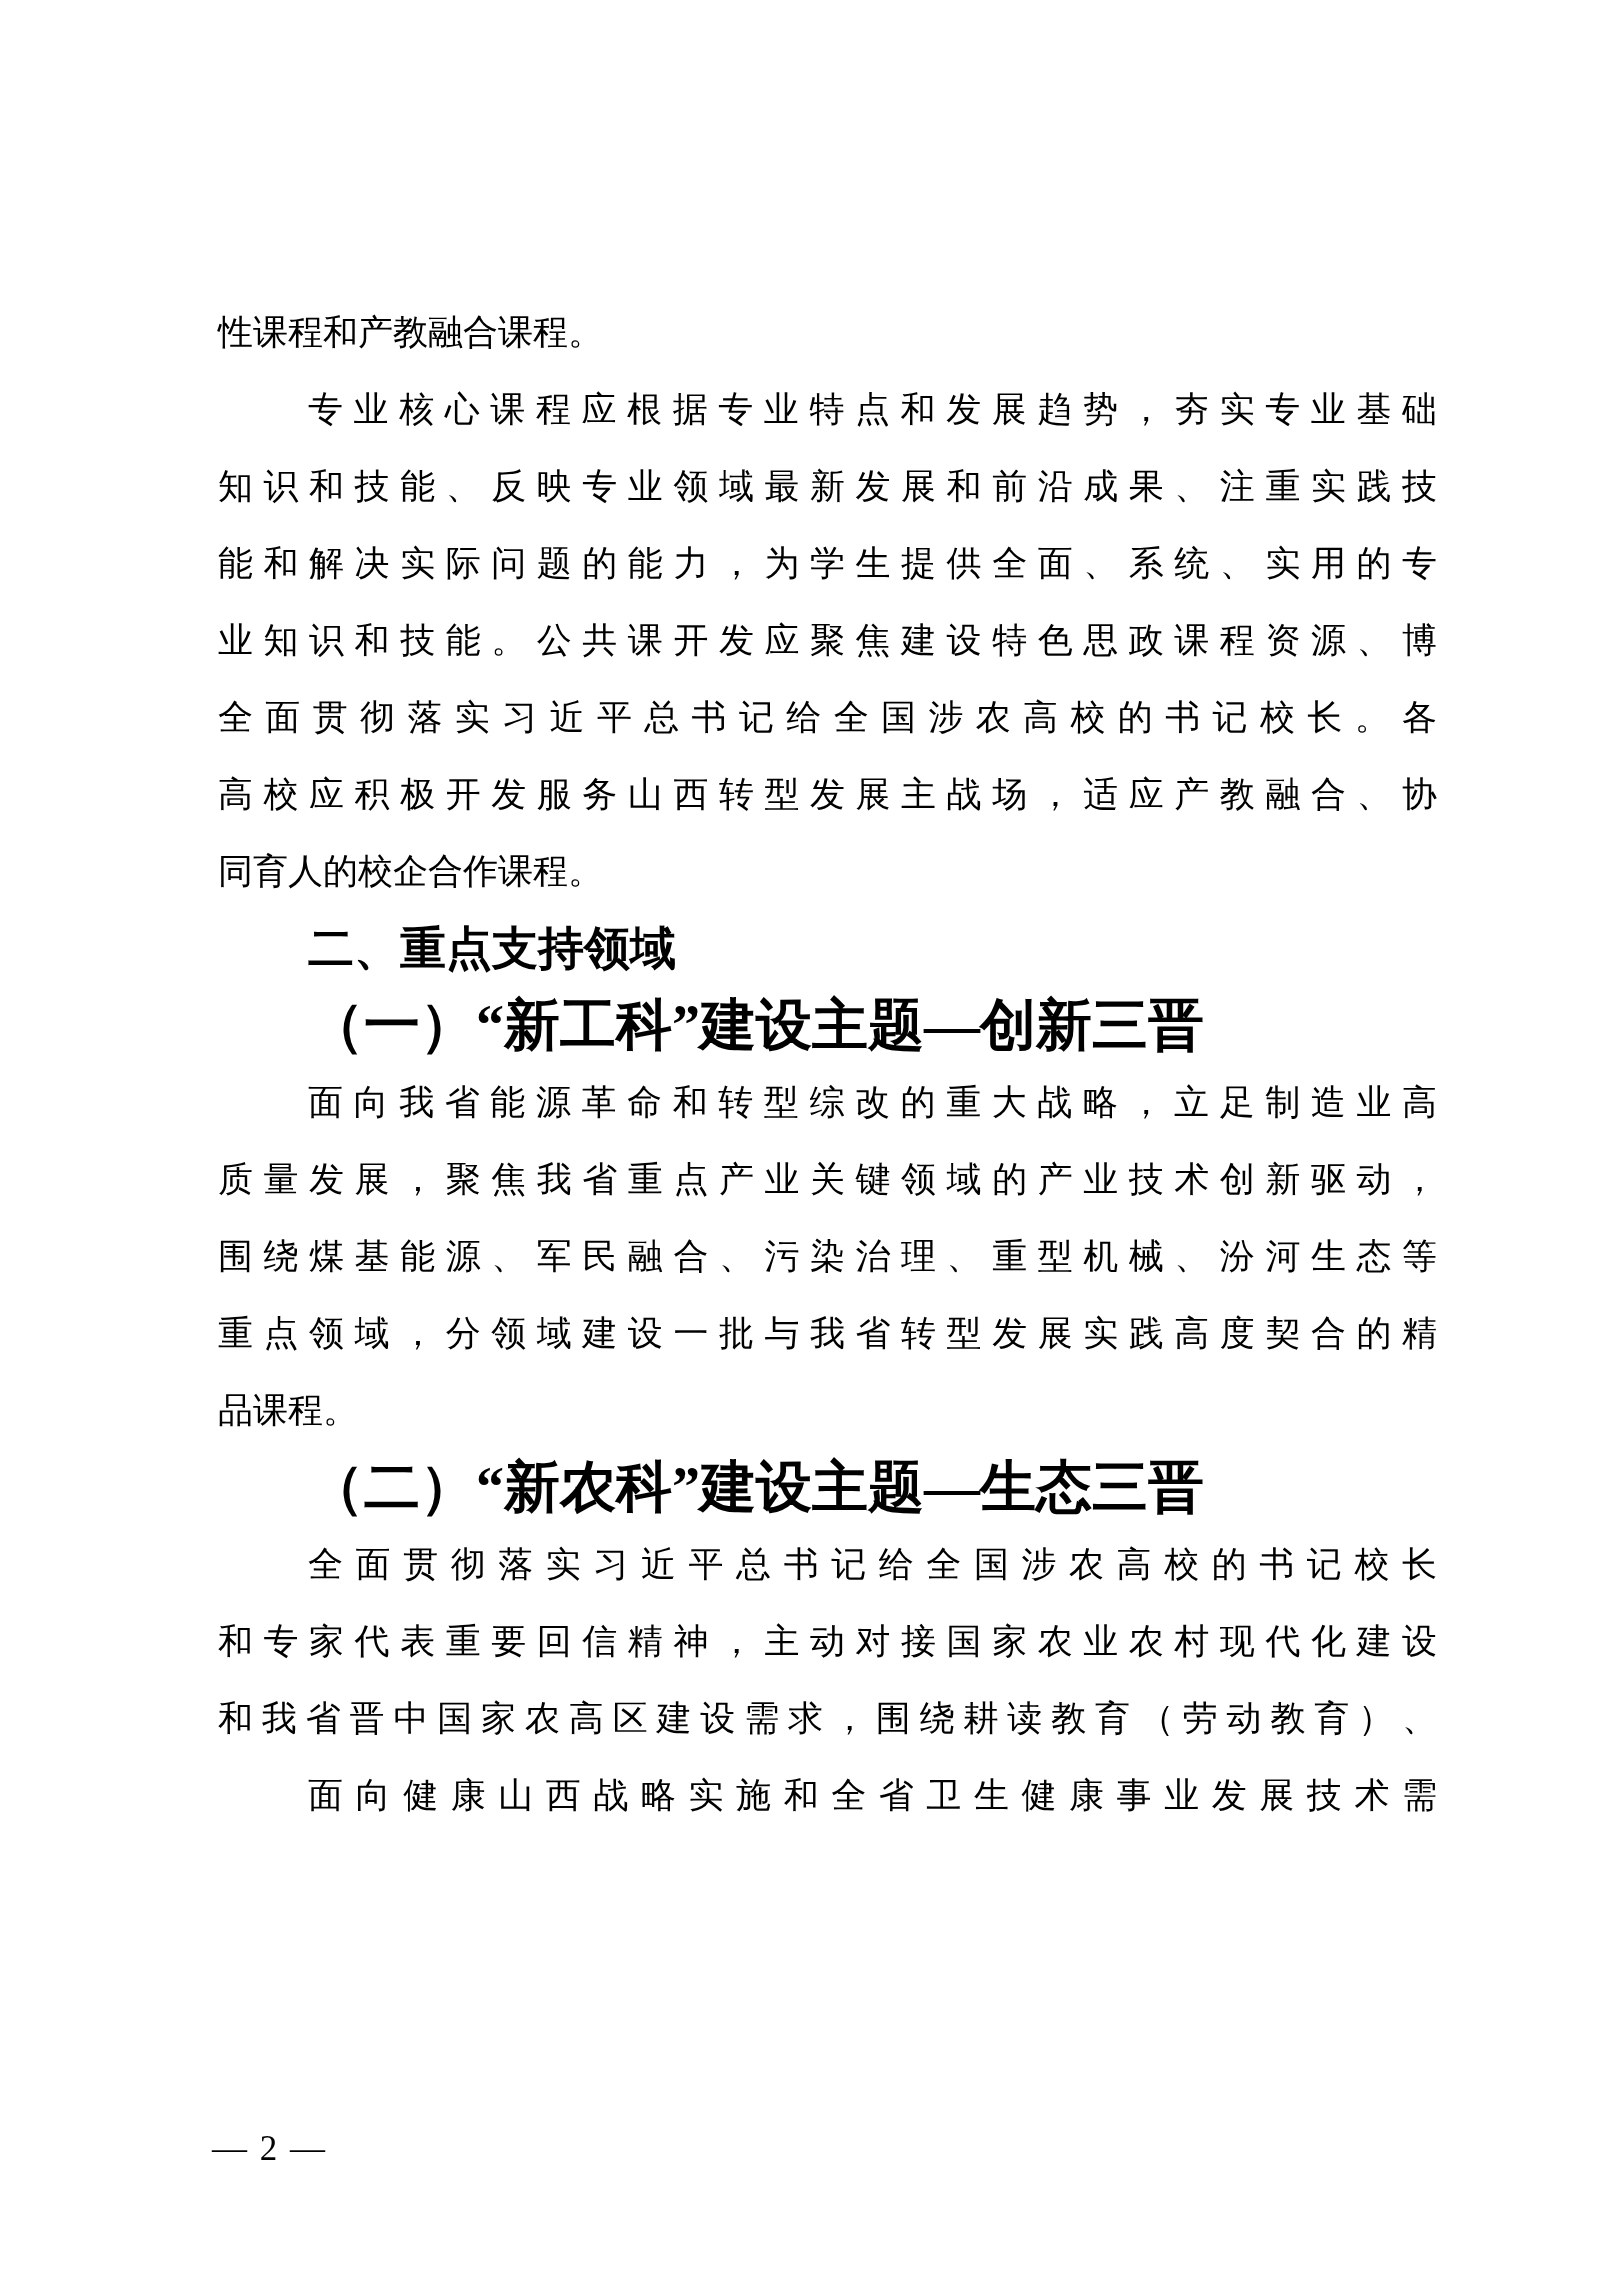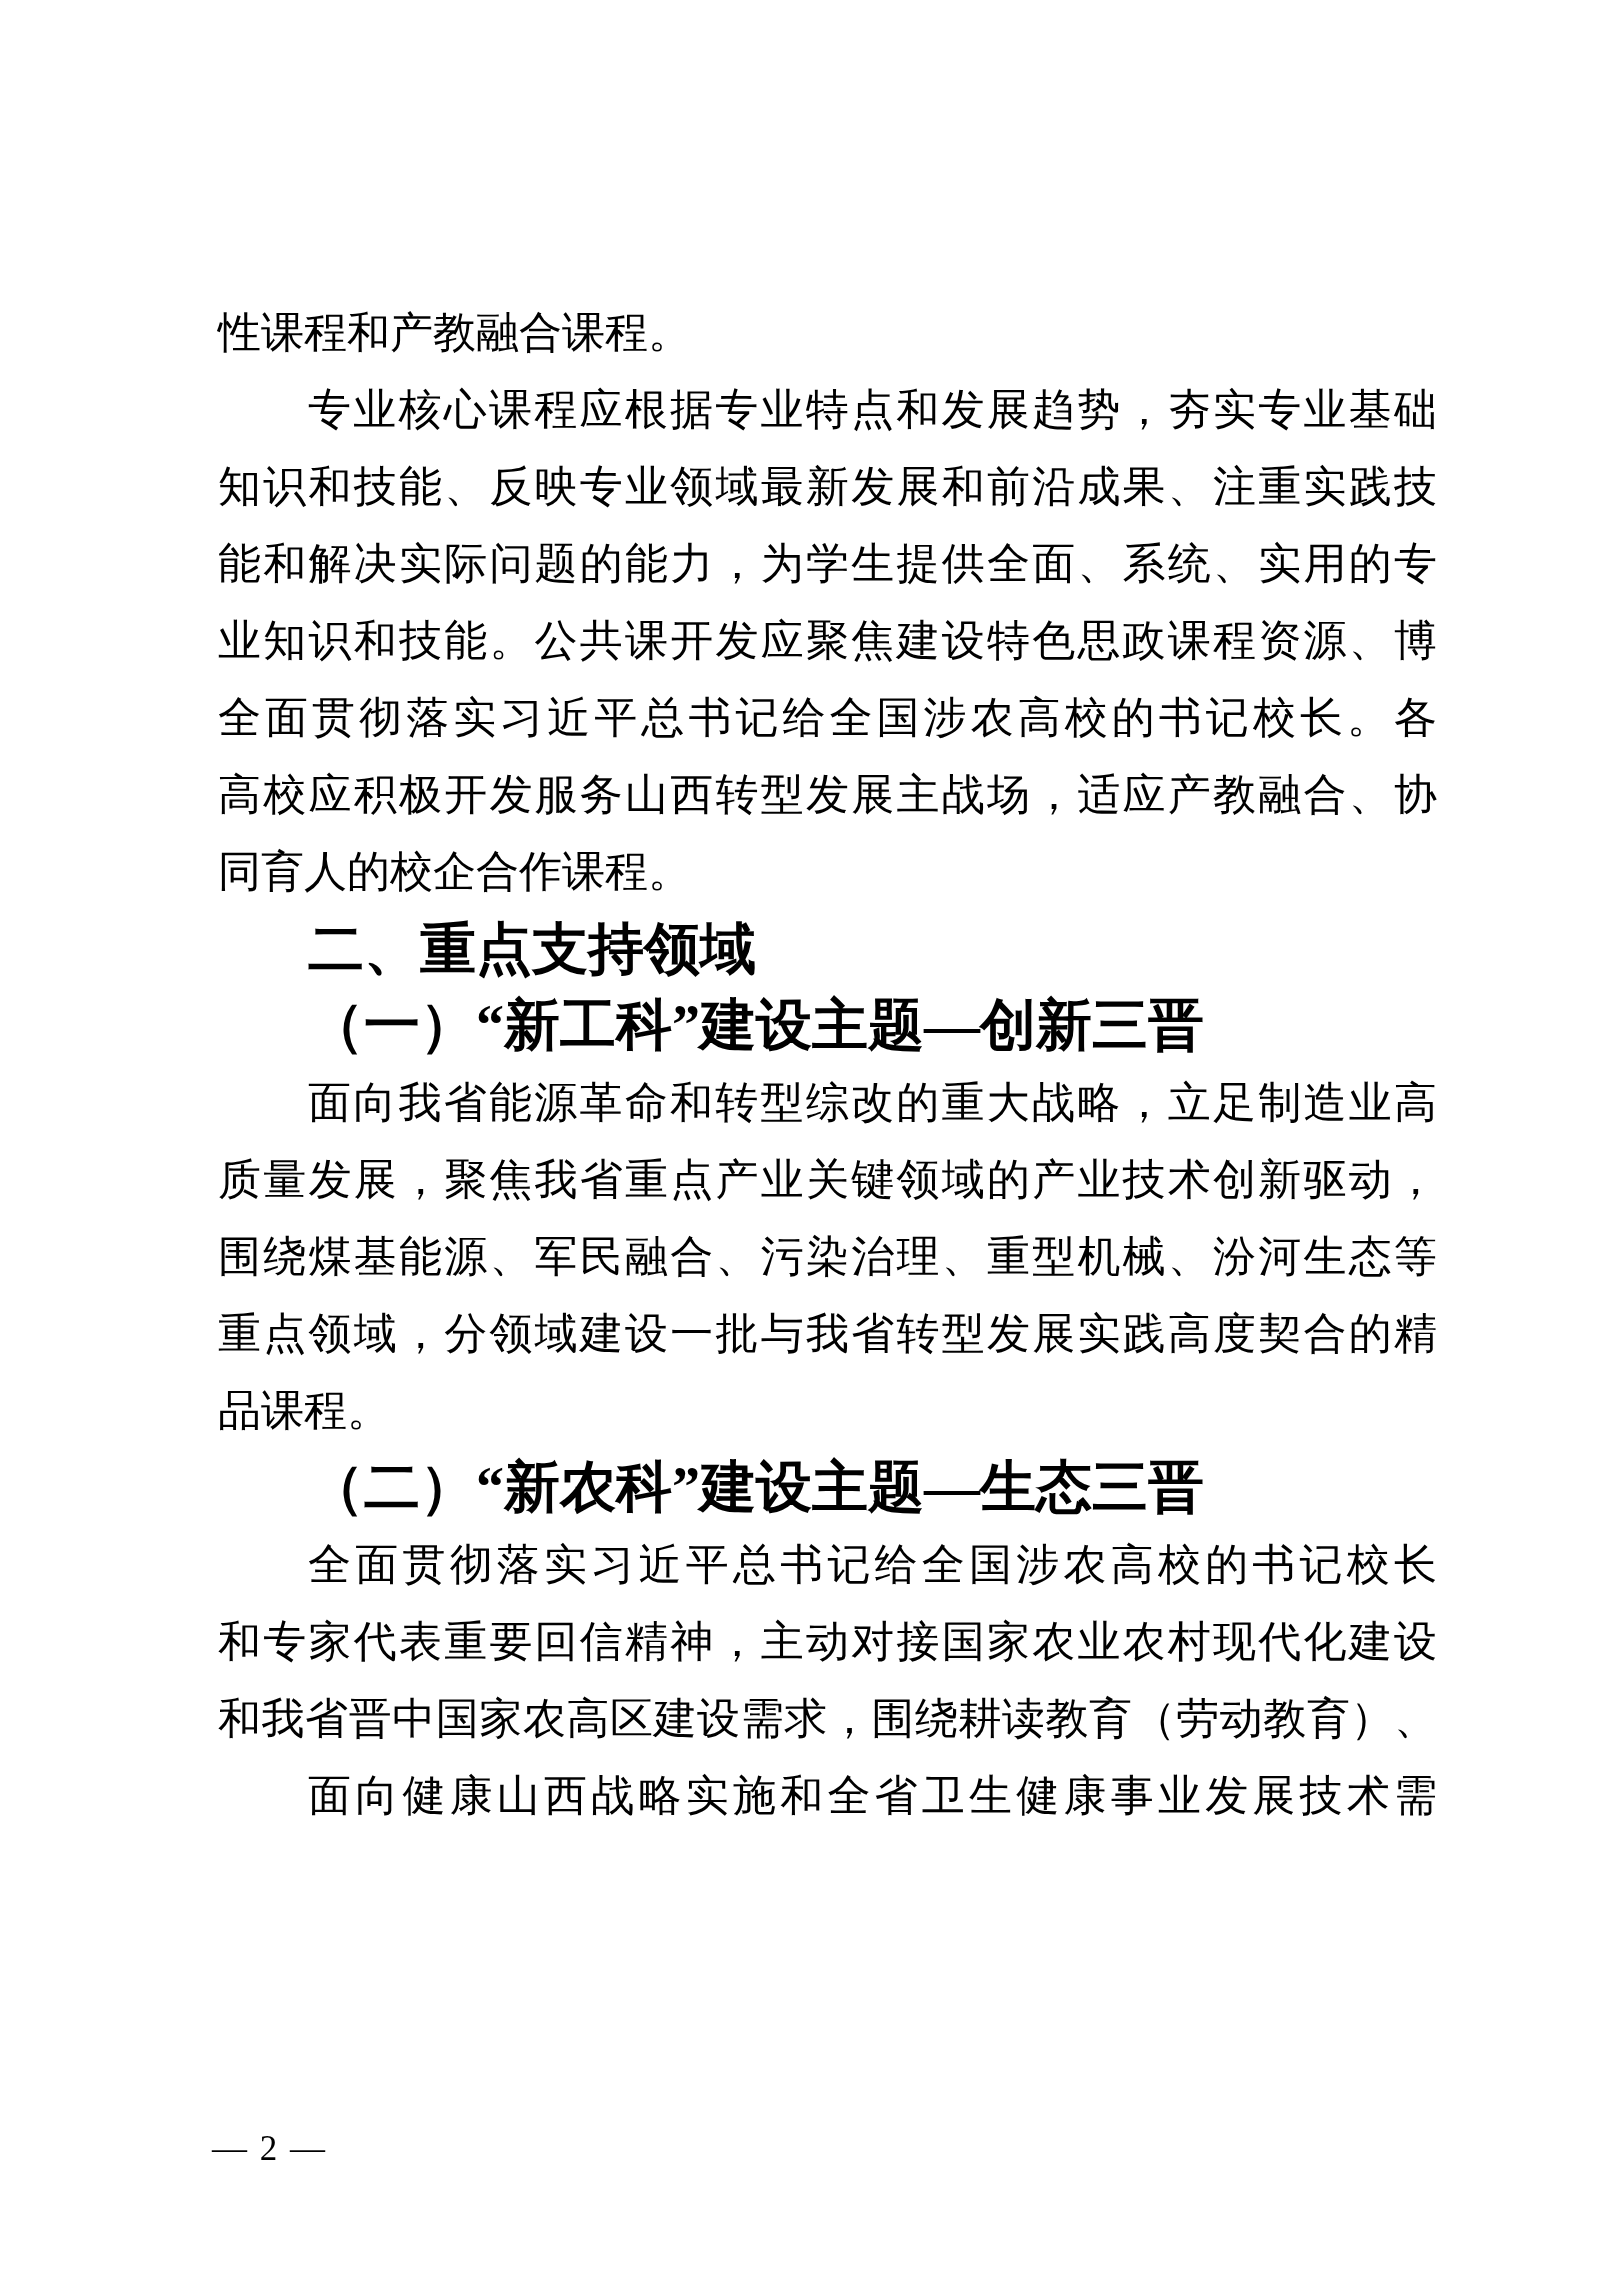--- a/index.html
+++ b/index.html
@@ -18,36 +18,36 @@
   }
   .content {
     position: absolute;
     left: 218px;
     top: 294px;
     width: 1219px;
   }
   .line {
     height: 77px;
     line-height: 77px;
-    font-size: 43px;
+    font-size: 35px;
     letter-spacing: 0;
     white-space: normal;
     color: #000000;
   }
   .just {
     text-align: justify;
     text-align-last: justify;
   }
   .ind {
     text-indent: 90px;
   }
   .h1 {
     font-family: Liberation Sans, sans-serif;
     font-weight: 700;
-    font-size: 56px;
+    font-size: 46px;
   }
   .h2 {
     font-family: "Liberation Serif", serif;
     font-weight: 700;
     font-size: 56px;
   }
   .pagenum {
     position: absolute;
     left: 212px;
     top: 2127px;

